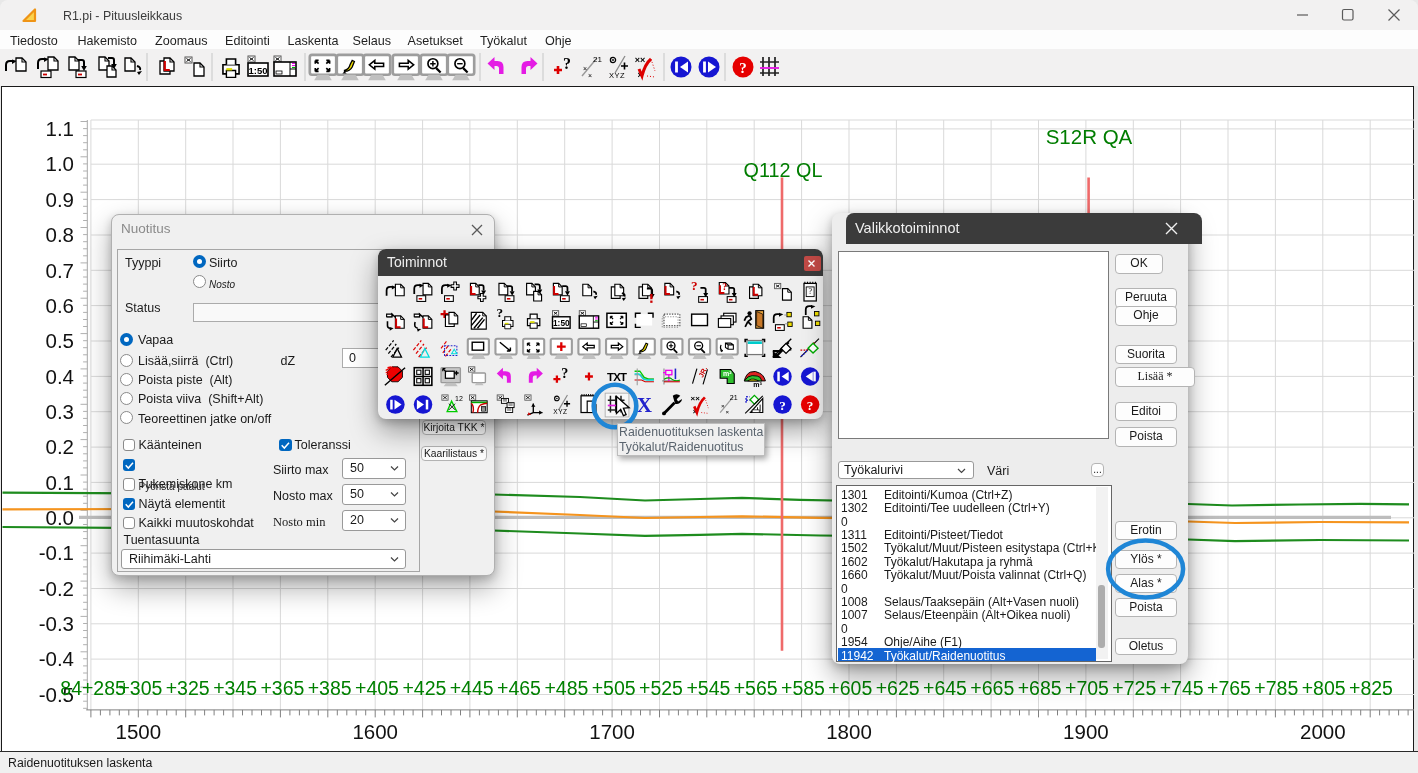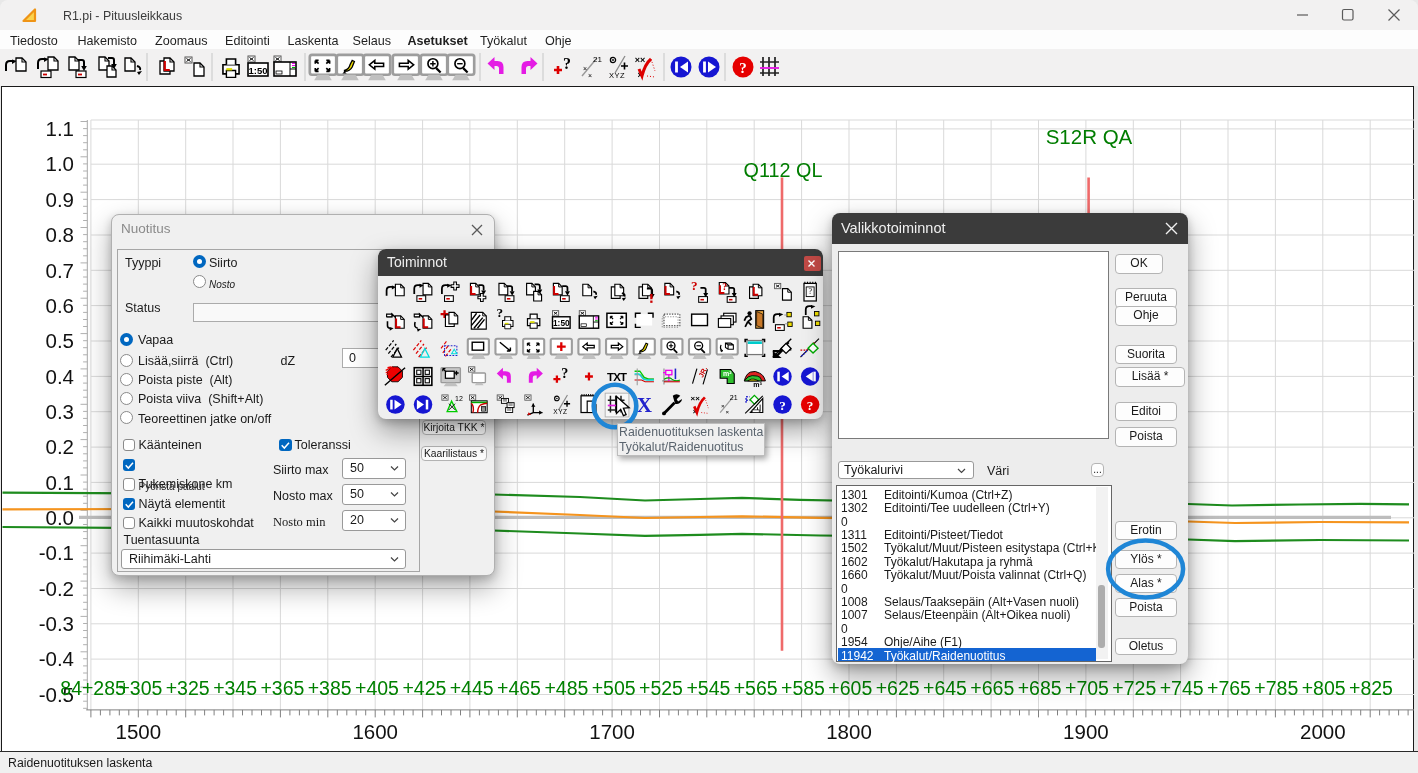--- a/index.html
+++ b/index.html
@@ -10,21 +10,21 @@
     <rect x="52.5" y="5.5" width="10.5" height="10.5" rx="1.5" fill="none" stroke="#5a5a5a" stroke-width="1.2"></rect>
     <path d="M98.5,5.5 l11,11 m0,-11 l-11,11" stroke="#5a5a5a" stroke-width="1.2"></path>
   </svg>
 <div style="position:absolute;left:0;top:30px;width:1418px;height:18.7px;background:#fdfdfd;"></div>
 <div class="lb" style="left:10px;top:34px;font-size:12.6px;color:#1f1f1f;">Tiedosto</div>
 <div class="lb" style="left:77.5px;top:34px;font-size:12.6px;color:#1f1f1f;">Hakemisto</div>
 <div class="lb" style="left:155px;top:34px;font-size:12.6px;color:#1f1f1f;">Zoomaus</div>
 <div class="lb" style="left:225px;top:34px;font-size:12.6px;color:#1f1f1f;">Editointi</div>
 <div class="lb" style="left:287.5px;top:34px;font-size:12.6px;color:#1f1f1f;">Laskenta</div>
 <div class="lb" style="left:352.5px;top:34px;font-size:12.6px;color:#1f1f1f;">Selaus</div>
-<div class="lb" style="left:407.5px;top:34px;font-size:12.6px;color:#1f1f1f;font-weight:bold;">Asetukset</div>
+<div class="lb" style="left:407.5px;top:34px;font-size:12.6px;color:#1f1f1f;">Asetukset</div>
 <div class="lb" style="left:480px;top:34px;font-size:12.6px;color:#1f1f1f;">Työkalut</div>
 <div class="lb" style="left:545px;top:34px;font-size:12.6px;color:#1f1f1f;">Ohje</div>
 <div style="position:absolute;left:0;top:48.7px;width:1418px;height:37.3px;background:#f2f1f1;"></div>
 <svg style="position:absolute;left:0;top:49px;" width="800" height="37" viewBox="0 0 800 37">
     <g transform="translate(16,18)">
       <g transform="scale(1.0)">
         <path d="M-10,4 v-6 q0,-4 4,-4 h3" fill="none" stroke="#000" stroke-width="2"></path>
         <path d="M-4,-7.5 l5,1.5 -5,3 z" fill="#000"></path>
         <path d="M0,-9 h6 l4,4 v9 h-10 z" fill="#fff" stroke="#000" stroke-width="1.3"></path>
         <path d="M6,-9 v4 h4" fill="none" stroke="#000" stroke-width="1.1"></path>
@@ -1315,30 +1315,30 @@
         <g transform="translate(432.15,156.10000000000002)">
           <g transform="scale(0.88)">
             <circle r="10.5" fill="#e60000"></circle>
             <text x="0" y="6" font-size="15" font-weight="bold" fill="#fff" text-anchor="middle" font-family="Liberation Serif,serif">?</text>
           </g>
         </g>
       </g>
     </svg>
   </div>
 <div class="dlg2" style="left:832px;top:213px;width:355.5px;height:451px;background:#ededed;">
-    <div class="dlg2-t" style="font-size:14.5px;height:30.5px;line-height:30.5px;">Valikkotoiminnot</div>
+    <div class="dlg2-t" style="font-size:14.5px;height:30.5px;line-height:30.5px;margin-left:14px;">Valikkotoiminnot</div>
     <svg style="position:absolute;right:10px;top:9px;" width="13" height="13" viewBox="0 0 13 13">
       <path d="M1,1 L12,12 M12,1 L1,12" stroke="#f0f0f0" stroke-width="1.4"></path>
     </svg>
     <div style="position:absolute;left:6px;top:38px;width:269px;height:185.5px;background:#fff;border:1px solid #7a7a7a;"></div>
     <div class="btn" style="left:283px;top:41px;width:48px;height:19.5px;font-size:12px;line-height:17.5px;">OK</div>
     <div class="btn" style="left:283px;top:75px;width:62px;height:19.5px;font-size:12px;line-height:17.5px;">Peruuta</div>
     <div class="btn" style="left:283px;top:93px;width:62px;height:19.5px;font-size:12px;line-height:17.5px;">Ohje</div>
     <div class="btn" style="left:283px;top:131.5px;width:62px;height:19.5px;font-size:12px;line-height:17.5px;">Suorita</div>
-    <div class="btn" style="left:283px;top:154px;width:70px;height:19.5px;font-size:12px;line-height:17.5px;">Lisää *</div>
+    <div class="btn" style="left:283px;top:154px;width:80px;height:19.5px;font-size:12px;line-height:17.5px;font-family:Liberation Serif, serif;">Lisää *</div>
     <div class="btn" style="left:283px;top:188.5px;width:62px;height:19.5px;font-size:12px;line-height:17.5px;">Editoi</div>
     <div class="btn" style="left:283px;top:214px;width:62px;height:19.5px;font-size:12px;line-height:17.5px;">Poista</div>
     <div style="position:absolute;left:5.7px;top:247.7px;width:136px;height:18px;background:#fff;border:1px solid #999;border-radius:3px;box-sizing:border-box;"></div>
     <div class="lb" style="left:12px;top:249.5px;font-size:12.5px;">Työkalurivi</div>
     <svg style="position:absolute;left:124px;top:253px;" width="11" height="10" viewBox="0 0 11 10">
       <path d="M2,3 l3.5,3.5 3.5,-3.5" stroke="#444" stroke-width="1.2" fill="none"></path>
     </svg>
     <div class="lb" style="left:155px;top:251px;font-size:12.5px;">Väri</div>
     <div class="btn" style="left:259px;top:249.5px;width:13px;height:14.5px;font-size:10px;line-height:11px;">...</div>
     <div style="position:absolute;left:4px;top:272px;width:273.5px;height:175px;background:#fff;border:1.3px solid #666;"></div>

